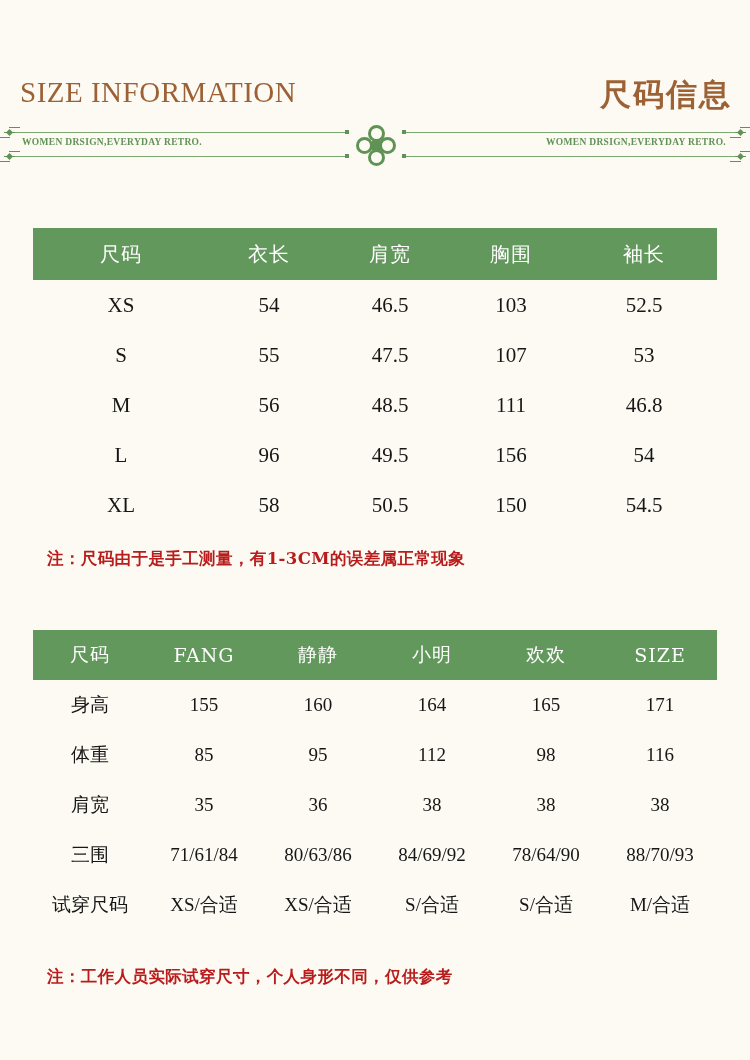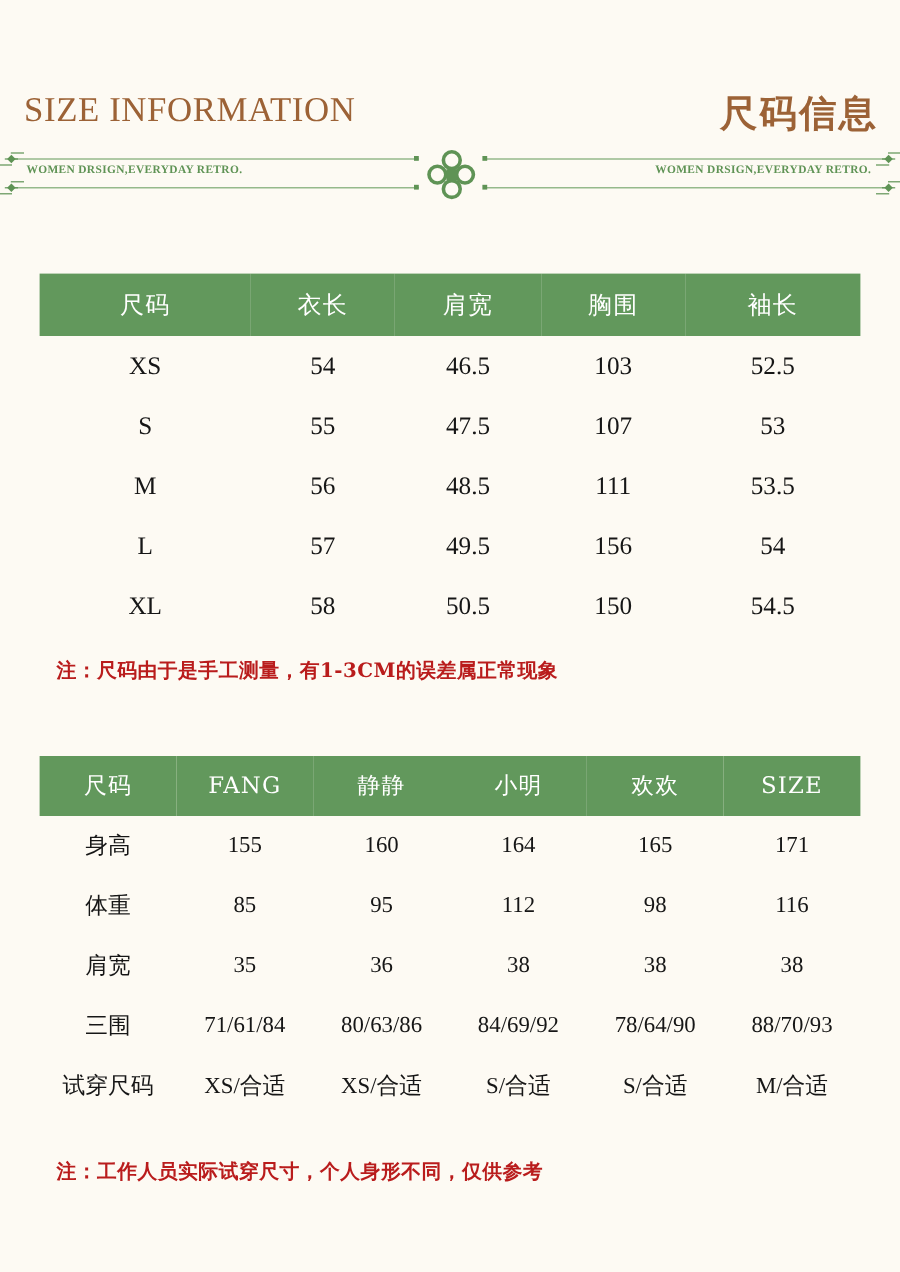--- a/index.html
+++ b/index.html
@@ -300,25 +300,25 @@
         <td>55</td>
         <td>47.5</td>
         <td>107</td>
         <td>53</td>
       </tr>
       <tr>
         <td>M</td>
         <td>56</td>
         <td>48.5</td>
         <td>111</td>
-        <td>53.5</td>
+        <td>46.8</td>
       </tr>
       <tr>
         <td>L</td>
-        <td>57</td>
+        <td>96</td>
         <td>49.5</td>
         <td>156</td>
         <td>54</td>
       </tr>
       <tr>
         <td>XL</td>
         <td>58</td>
         <td>50.5</td>
         <td>150</td>
         <td>54.5</td>

